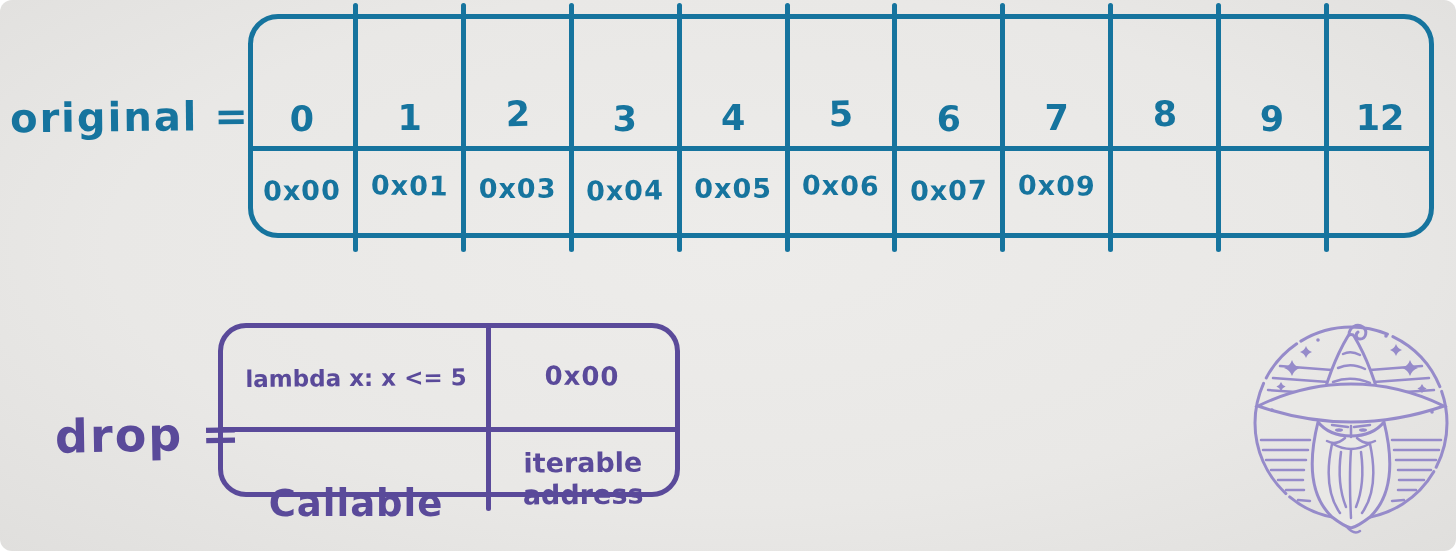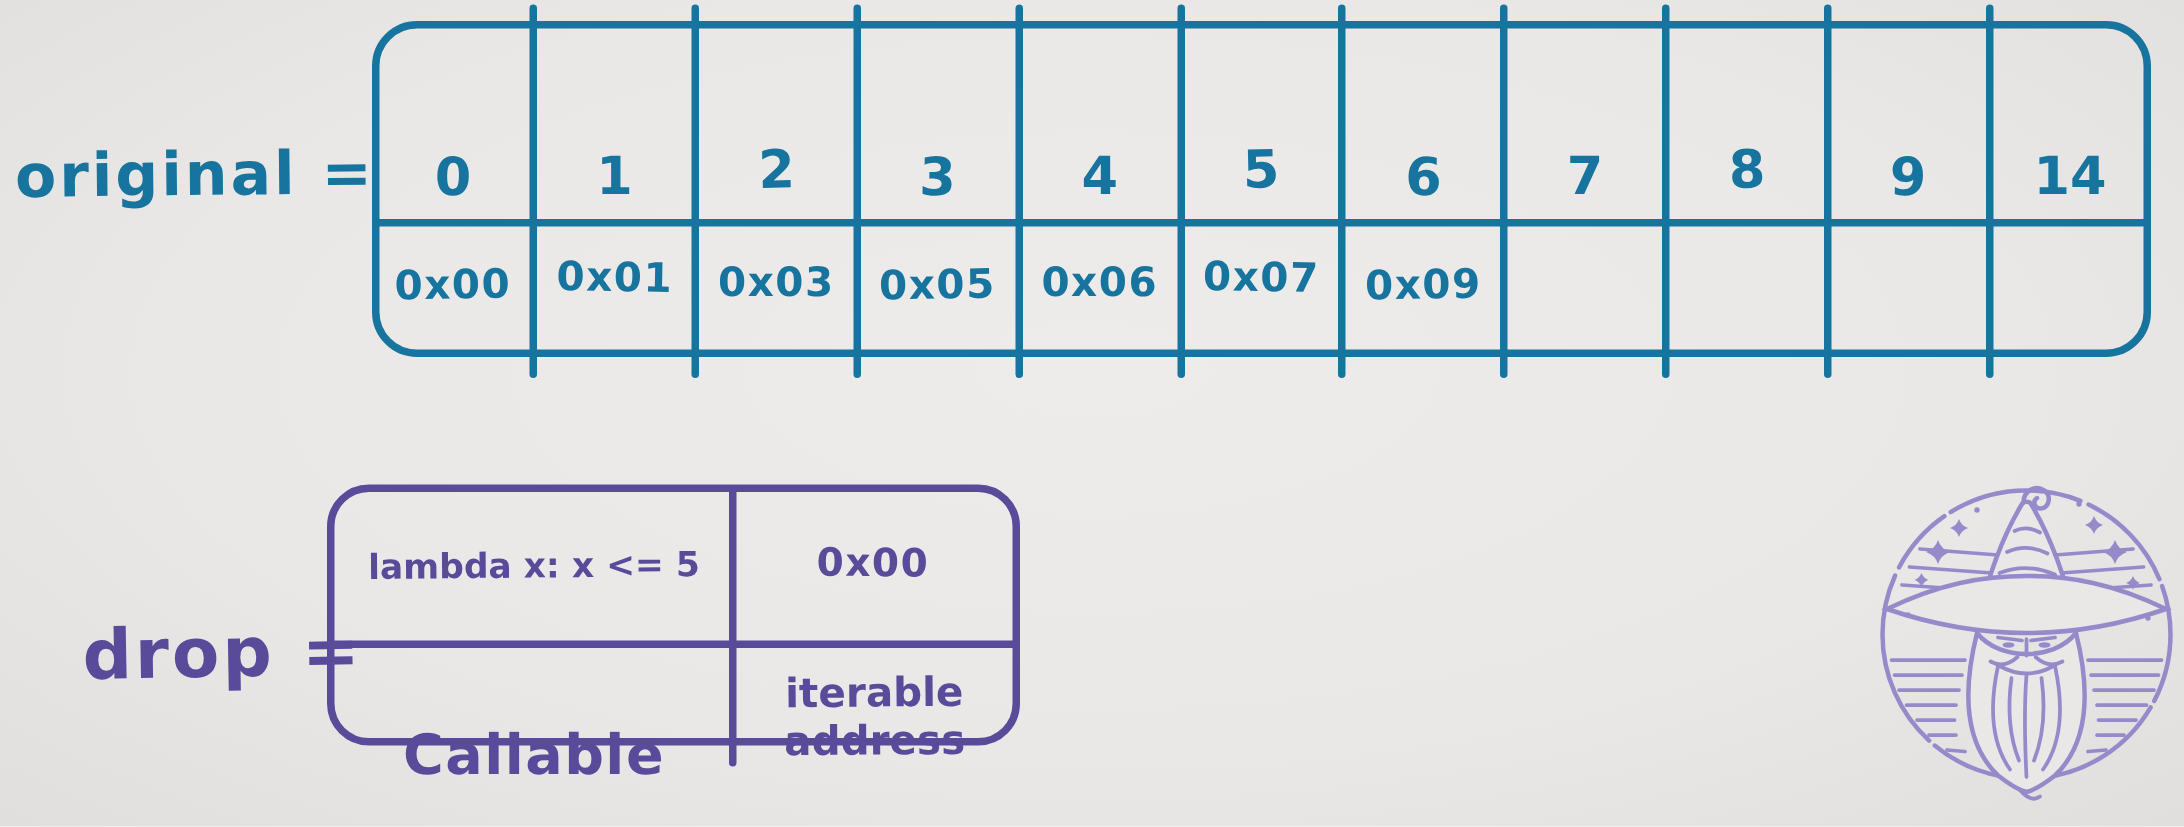--- a/index.html
+++ b/index.html
@@ -8,20 +8,21 @@
     --wiz:#968bca;
     --bg:#e9e8e6;
   }
   html,body{margin:0;padding:0;}
   .canvas{
     position:relative;
     width:1456px;height:551px;
     background:radial-gradient(ellipse at 50% 45%, #edecea 0%, #e9e8e6 60%, #e0dfdd 100%);
     overflow:hidden;
     font-family:"DejaVu Sans","Liberation Sans",sans-serif;
+    border-radius:12px;
   }
   .hand{font-weight:700;}
 
   
   .orig-label{
     position:absolute;left:10px;top:94px;
     font-size:40px;color:var(--teal);letter-spacing:2px;
     transform:rotate(-.6deg);
   }
   .orig-table{position:absolute;left:248px;top:14px;width:1186px;height:224px;}
@@ -88,26 +89,27 @@
         <div class="o-cell">0</div>
         <div class="o-cell">1</div>
         <div class="o-cell">2</div>
         <div class="o-cell">3</div>
         <div class="o-cell">4</div>
         <div class="o-cell">5</div>
         <div class="o-cell">6</div>
         <div class="o-cell">7</div>
         <div class="o-cell">8</div>
         <div class="o-cell">9</div>
-        <div class="o-cell">14</div>
+        <div class="o-cell">12</div>
       </div>
     <div class="o-row row-addr" id="orig-addrs">
         <div class="o-cell">0x00</div>
         <div class="o-cell">0x01</div>
         <div class="o-cell">0x03</div>
+        <div class="o-cell">0x04</div>
         <div class="o-cell">0x05</div>
         <div class="o-cell">0x06</div>
         <div class="o-cell">0x07</div>
         <div class="o-cell">0x09</div>
       </div>
   </div>
 
   <div class="drop-label hand">drop =</div>
 
   <div class="drop-table">

